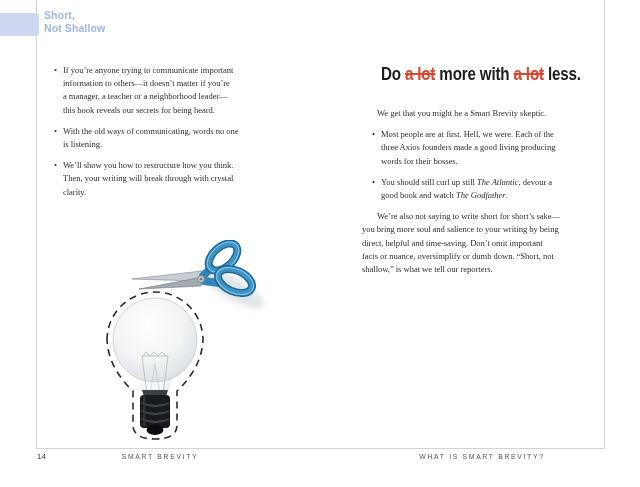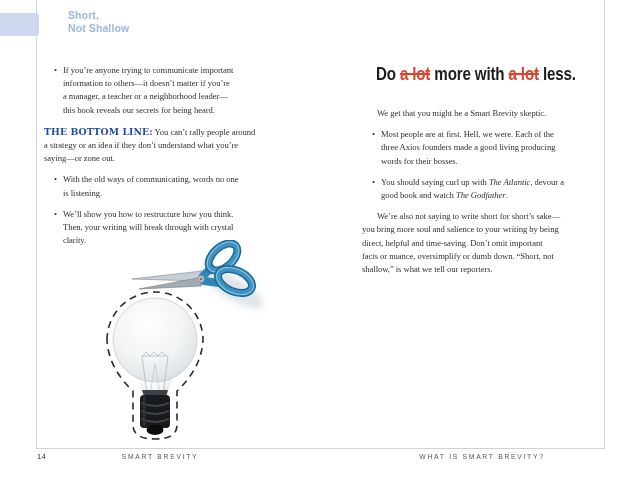--- a/index.html
+++ b/index.html
@@ -11,37 +11,37 @@
   .vrule{position:absolute;top:0;width:1px;height:449px;background:#d2d2d2;}
   .vrule.left{left:36px;}
   .vrule.right{left:604px;}
   .hrule{position:absolute;left:36px;top:448px;width:569px;height:1px;background:#d2d2d2;}
 
   
   .tab{position:absolute;left:0;top:13px;width:39px;height:23px;background:#cdd8ee;border-radius:0 3px 3px 0;}
   .page-header{
     position:absolute;left:44px;top:9px;
     font-family:"Liberation Sans",sans-serif;font-weight:bold;
-    font-size:10.5px;line-height:12.5px;color:#9db8e1;letter-spacing:0.1px;margin-left:24px;
+    font-size:10.5px;line-height:12.5px;color:#9db8e1;letter-spacing:0.1px;
   }
 
   
   .txt{font-size:8.6px;line-height:13.2px;letter-spacing:-0.05px;white-space:pre-line;}
   .left-col{position:absolute;left:44px;top:64px;width:262px;}
   .right-col{position:absolute;left:362px;top:107px;width:230px;}
   .mt8{margin-top:8px;}
   .li{position:relative;padding-left:9px;}
   .li .dot{position:absolute;left:0;top:0;}
   .li-left{margin-left:10px;}
   .indent{text-indent:15px;}
   .bl-label{font-family:"DejaVu Serif",serif;font-weight:bold;color:#1e4ea6;font-size:9.3px;letter-spacing:0.1px;}
   .it{font-style:italic;}
 
   
-  .heading-wrap{position:absolute;left:348px;top:63px;width:256px;text-align:center;}
+  .heading-wrap{position:absolute;left:359px;top:63px;width:256px;text-align:left;}
   .heading{
     display:inline-block;transform:scaleX(0.82);transform-origin:50% 50%;
     font-family:"Liberation Sans",sans-serif;font-weight:bold;font-size:18.5px;
     color:#1d1d1b;letter-spacing:-0.2px;white-space:nowrap;
   }
   .strike{color:#d9452e;text-decoration:line-through;text-decoration-thickness:1.8px;}
 
   
   .pgnum{position:absolute;top:452px;font-family:"Liberation Sans",sans-serif;font-weight:normal;font-size:7.5px;color:#2e2e2e;letter-spacing:0.5px;}
   .pgnum.l{left:37px;}
@@ -64,23 +64,20 @@
 <div class="page-header">
     <div>Short,</div>
     <div>Not Shallow</div>
   </div>
 
 <div class="left-col">
   <div class="li li-left txt"><span class="dot">•</span><div class="txt">If you’re anyone trying to communicate important
 information to others—it doesn’t matter if you’re
 a manager, a teacher or a neighborhood leader—
 this book reveals our secrets for being heard.</div></div>
-  <div class="txt mt8"><span class="bl-label">THE BOTTOM LINE:</span><span> You can’t rally people around
-a strategy or an idea if they don’t understand what you’re
-saying—or zone out.</span></div>
   <div class="li li-left txt mt8"><span class="dot">•</span><div class="txt">With the old ways of communicating, words no one
 is listening.</div></div>
   <div class="li li-left txt mt8"><span class="dot">•</span><div class="txt">We’ll show you how to restructure how you think.
 Then, your writing will break through with crystal
 clarity.</div></div>
 </div>
 
 <svg class="illo" viewBox="0 0 230 210" xmlns="http://www.w3.org/2000/svg">
   <defs>
     <radialGradient id="glass" cx="42%" cy="32%" r="75%">
@@ -133,21 +130,21 @@
   </g>
 </svg>
 
 <div class="heading-wrap"><span class="heading"><span>Do </span><span class="strike">a lot</span><span> more with </span><span class="strike">a lot</span><span> less.</span></span></div>
 
 <div class="right-col">
   <div class="txt indent">We get that you might be a Smart Brevity skeptic.</div>
   <div class="li li-left txt mt8"><span class="dot">•</span><div class="txt">Most people are at first. Hell, we were. Each of the
 three Axios founders made a good living producing
 words for their bosses.</div></div>
-  <div class="li li-left txt mt8"><span class="dot">•</span><div class="txt"><span>You should saying curl up with </span><span class="it">The Atlantic</span><span>, devour a
+  <div class="li li-left txt mt8"><span class="dot">•</span><div class="txt"><span>You should still curl up still </span><span class="it">The Atlantic</span><span>, devour a
 good book and watch </span><span class="it">The Godfather</span><span>.</span></div></div>
   <div class="txt indent mt8">We’re also not saying to write short for short’s sake—
 you bring more soul and salience to your writing by being
 direct, helpful and time-saving. Don’t omit important
 facts or nuance, oversimplify or dumb down. “Short, not
 shallow,” is what we tell our reporters.</div>
 </div>
 
 <div class="pgnum l">14</div>
 <div class="runtitle l">SMART BREVITY</div>

